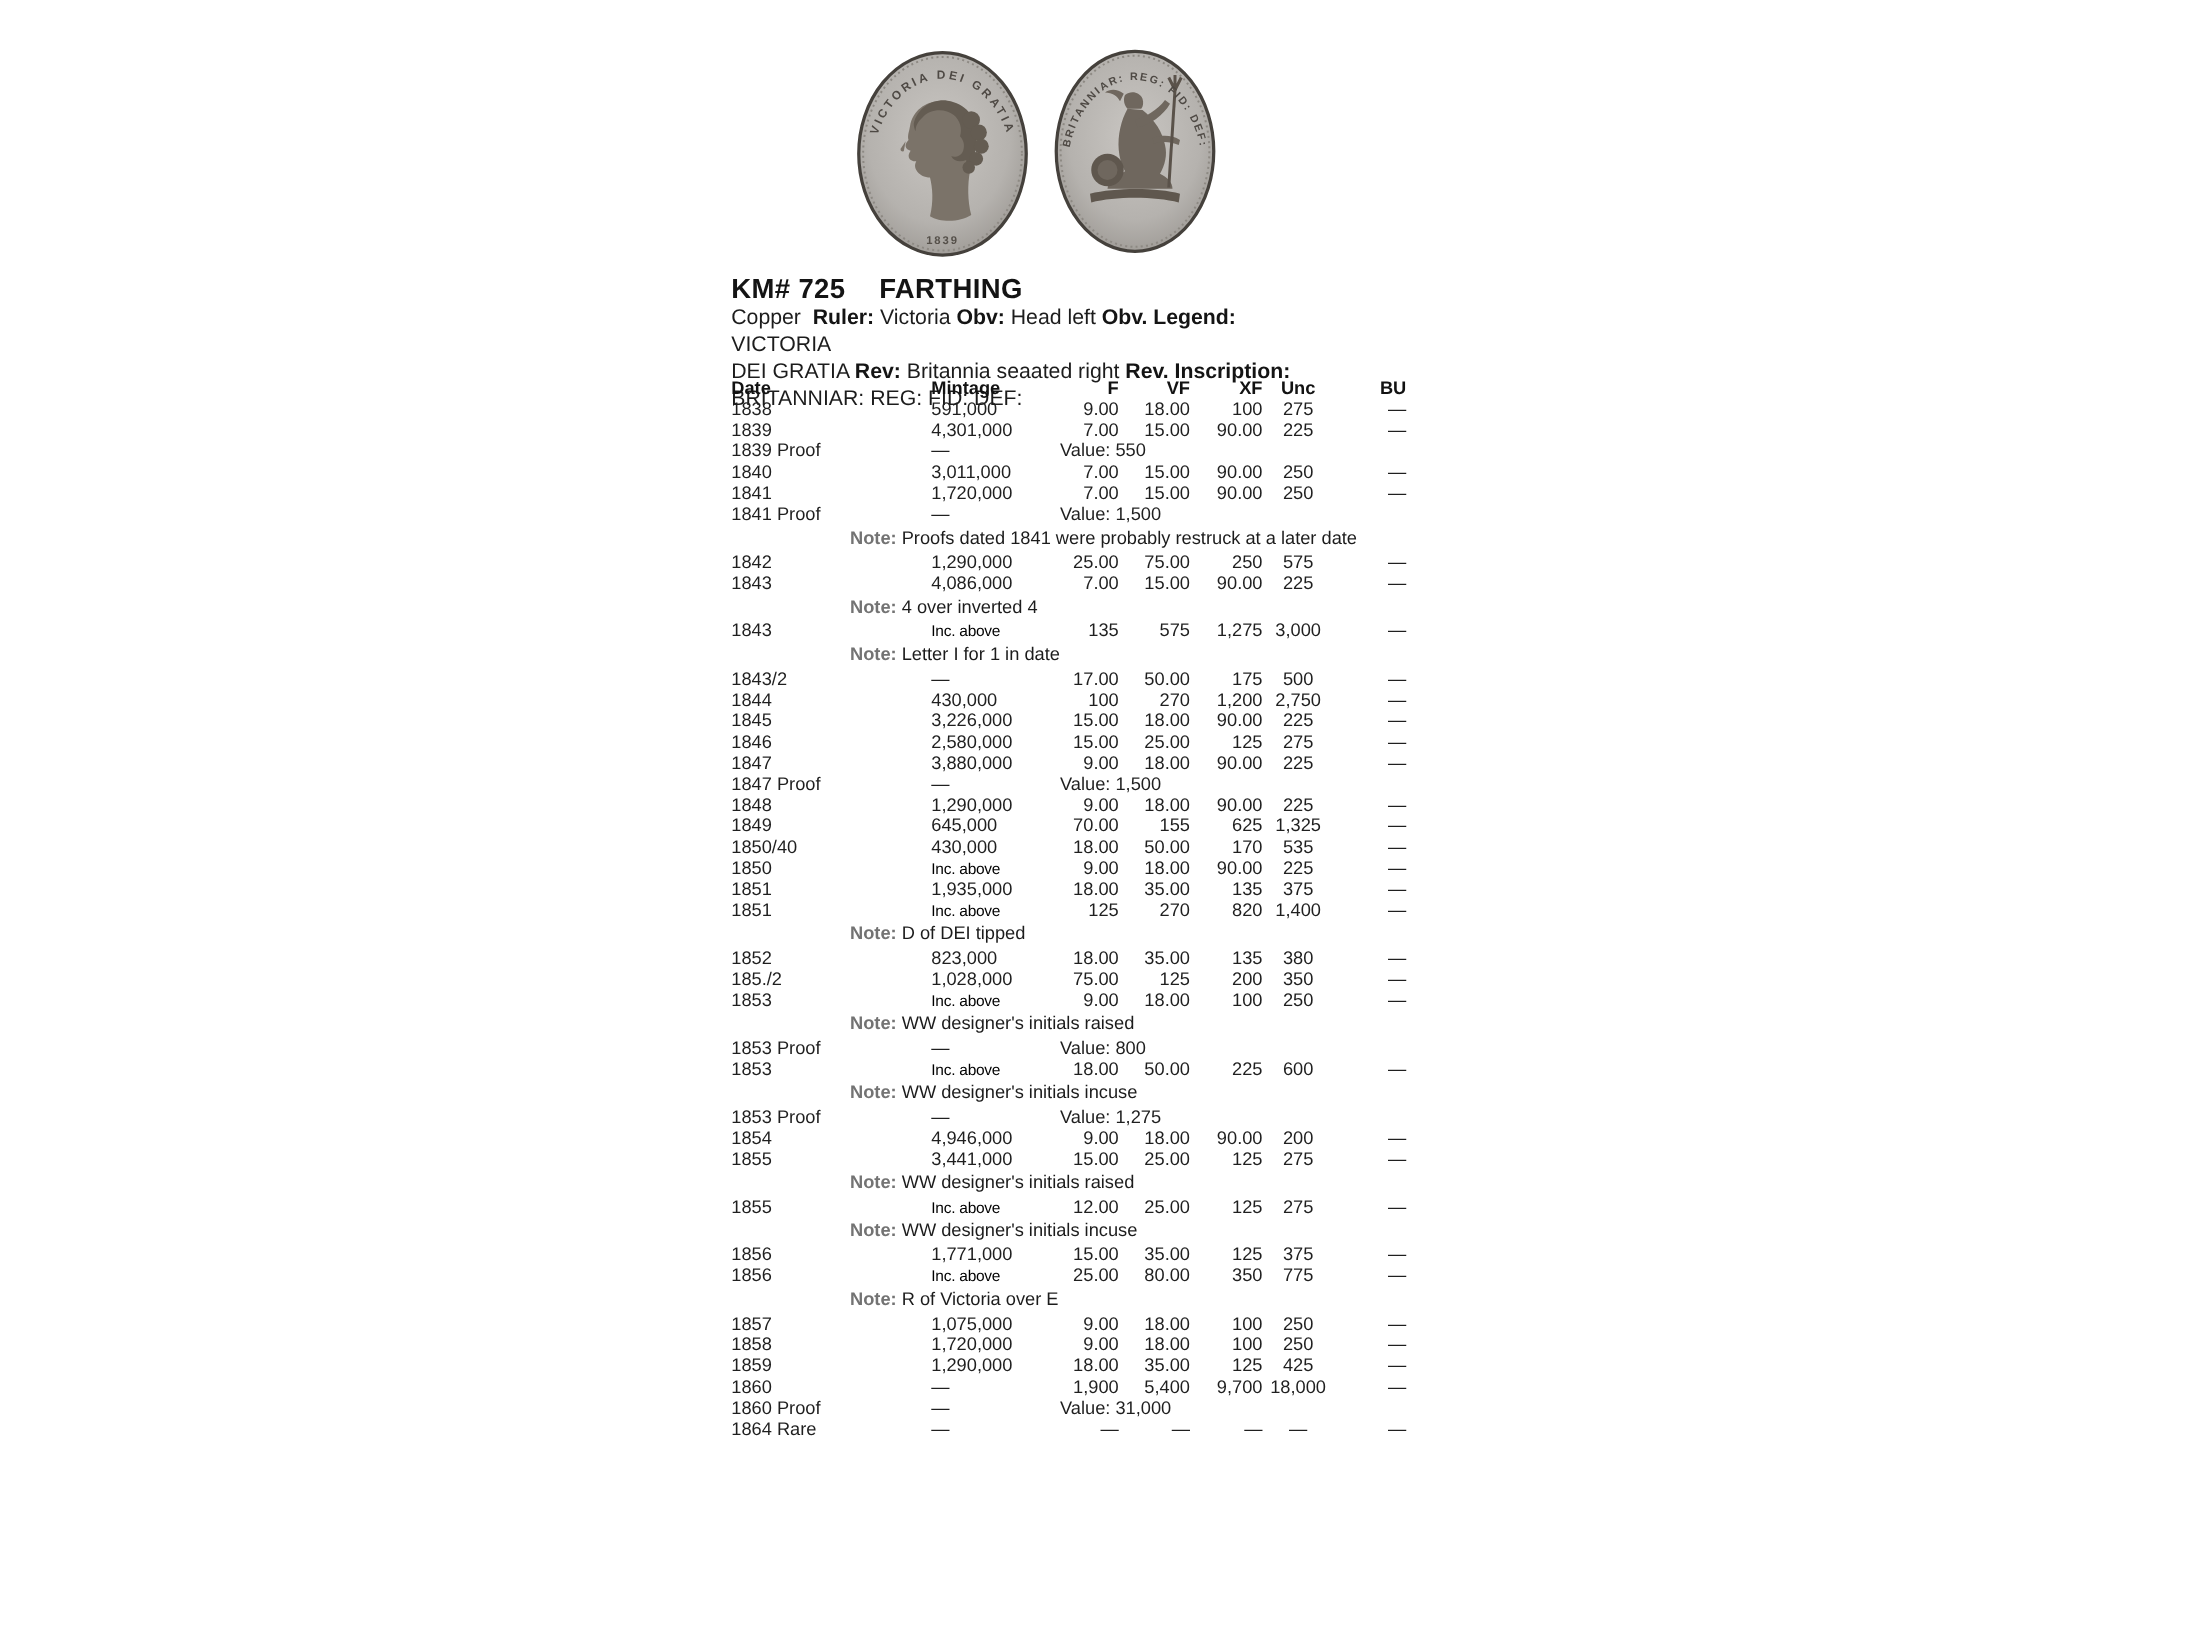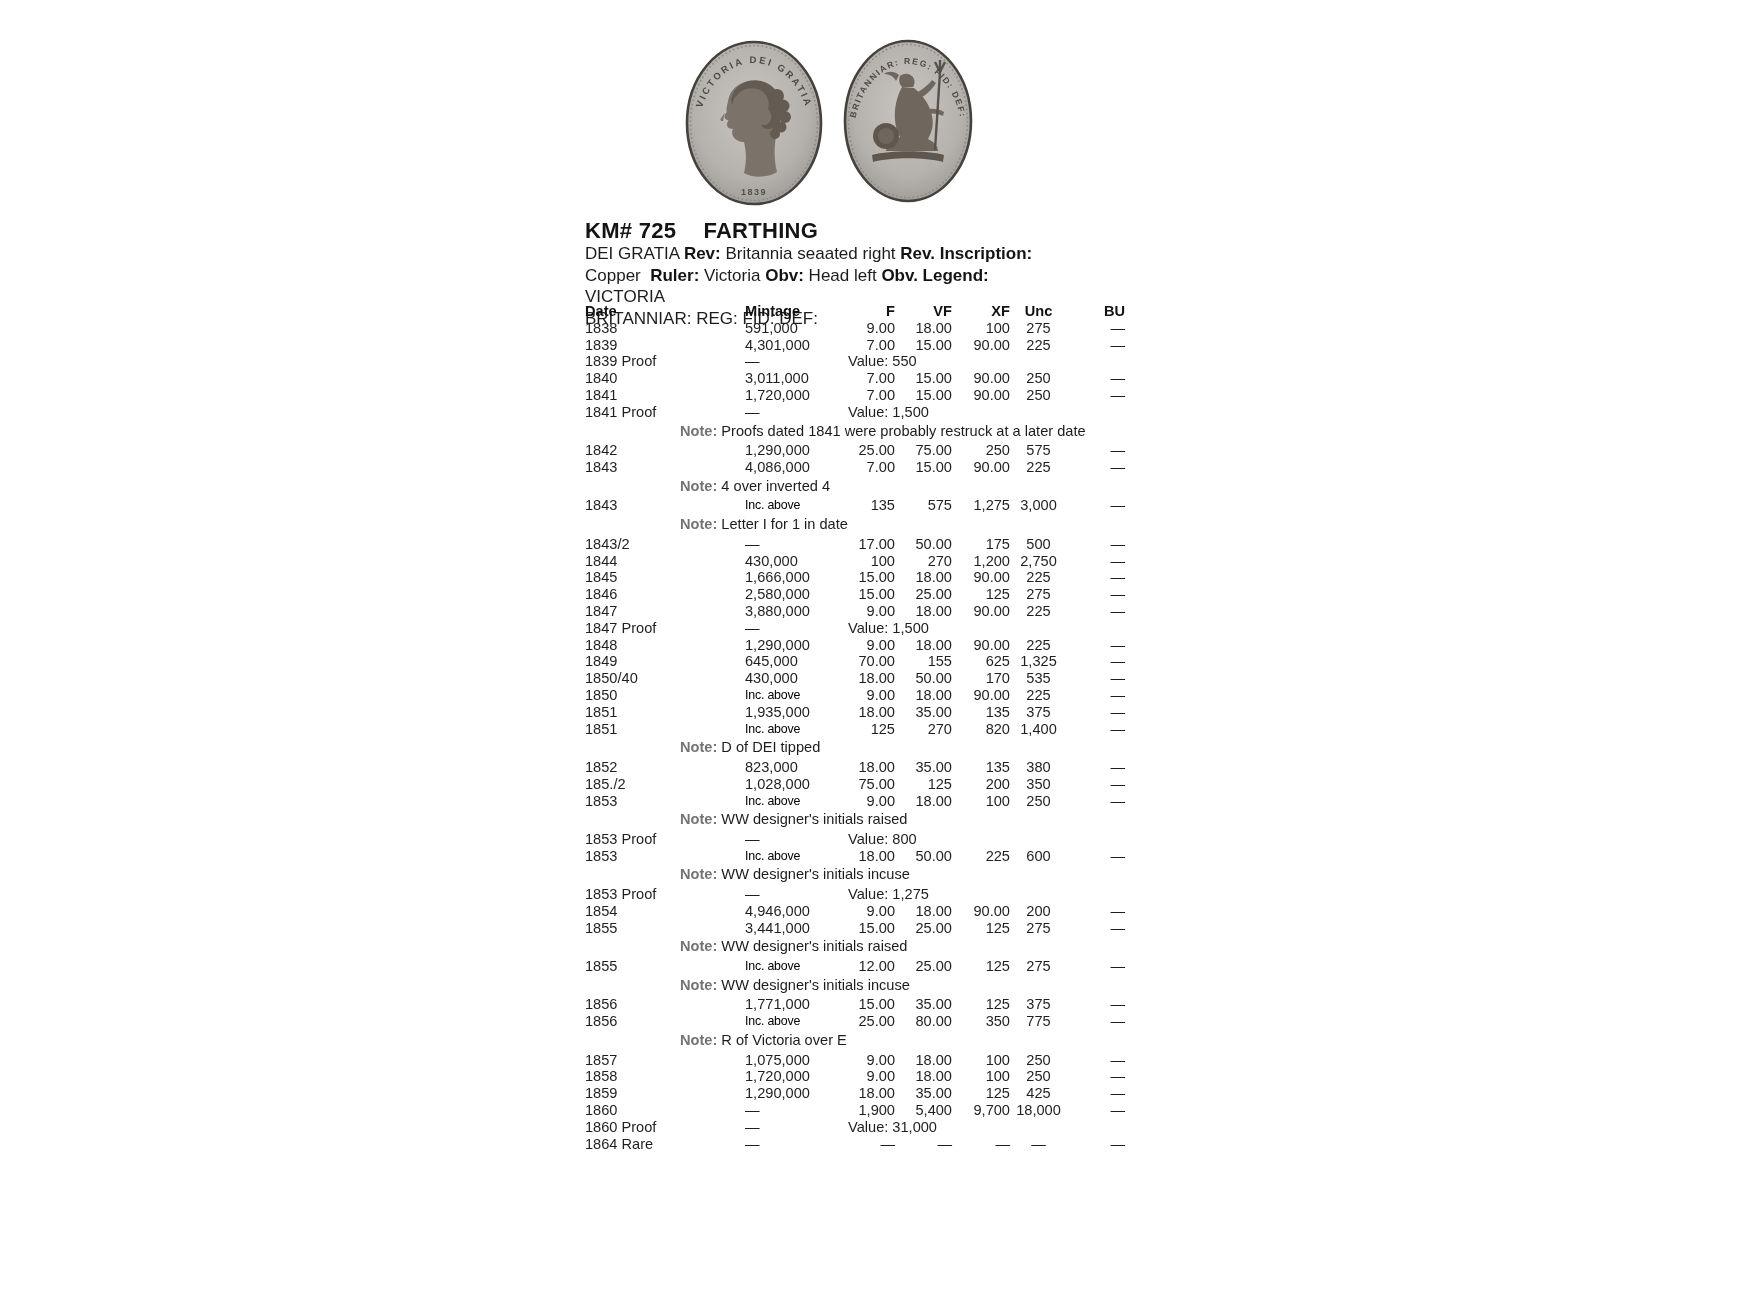--- a/index.html
+++ b/index.html
@@ -105,21 +105,21 @@
       </g>
       <path fill="#5f574e" d="M31 118 C51 113 85 113 103 118 L102 125 C83 120 51 120 32 125 Z"></path>
     </g>
     <text font-size="8.6" font-weight="bold" letter-spacing="1.6" fill="#4e4944">
       <textPath href="#revArc" startOffset="50%" text-anchor="middle">BRITANNIAR:   REG:   FID:   DEF:</textPath>
     </text>
   </svg>
 
   <div class="heading"><span>KM# 725</span><span class="denom">FARTHING</span></div>
 
-  <div class="description"><div><span>DEI GRATIA </span><b>Rev: </b><span>Britannia seaated right </span><b>Rev. Inscription:</b></div><div><span>Copper  </span><b>Ruler: </b><span>Victoria </span><b>Obv: </b><span>Head left </span><b>Obv. Legend: </b><span>VICTORIA</span></div><div><span>BRITANNIAR: REG: FID: DEF:</span></div></div>
+  <div class="description"><div><span>Copper  </span><b>Ruler: </b><span>Victoria </span><b>Obv: </b><span>Head left </span><b>Obv. Legend: </b><span>VICTORIA</span></div><div><span>DEI GRATIA </span><b>Rev: </b><span>Britannia seaated right </span><b>Rev. Inscription:</b></div><div><span>BRITANNIAR: REG: FID: DEF:</span></div></div>
 
   <div class="price-table">
     <div class="trow head">
       <span class="c-date">Date</span>
       <span class="c-mintage">Mintage</span>
       <span class="c-f">F</span>
       <span class="c-vf">VF</span>
       <span class="c-xf">XF</span>
       <span class="c-unc">Unc</span>
       <span class="c-bu">BU</span>
@@ -228,21 +228,21 @@
       <span class="c-mintage">430,000</span>
       <span class="c-f">100</span>
       <span class="c-vf">270</span>
       <span class="c-xf">1,200</span>
       <span class="c-unc">2,750</span>
       <span class="c-bu">—</span>
     </div>
 
     <div class="trow">
       <span class="c-date">1845</span>
-      <span class="c-mintage">1,666,000</span>
+      <span class="c-mintage">3,226,000</span>
       <span class="c-f">15.00</span>
       <span class="c-vf">18.00</span>
       <span class="c-xf">90.00</span>
       <span class="c-unc">225</span>
       <span class="c-bu">—</span>
     </div>
 
     <div class="trow">
       <span class="c-date">1846</span>
       <span class="c-mintage">2,580,000</span>

